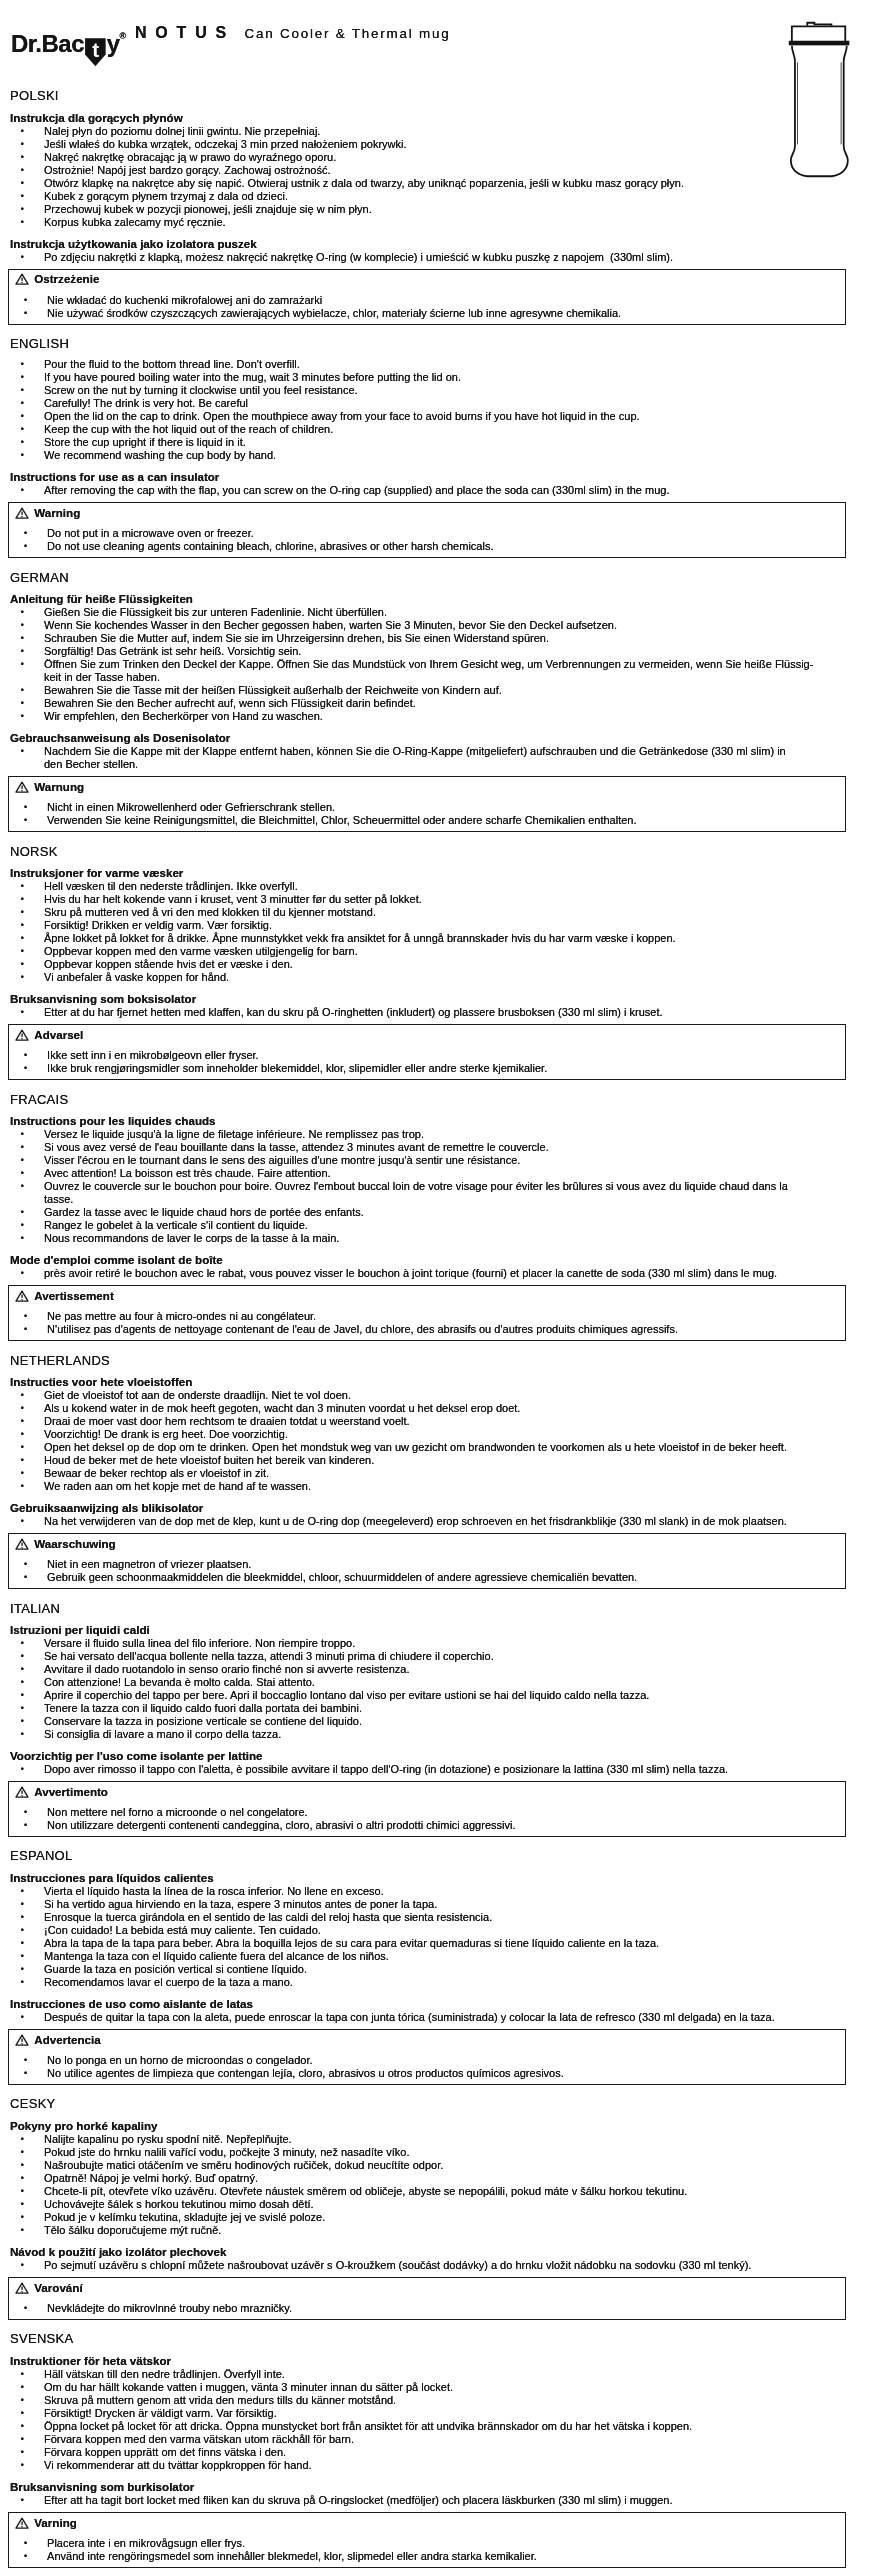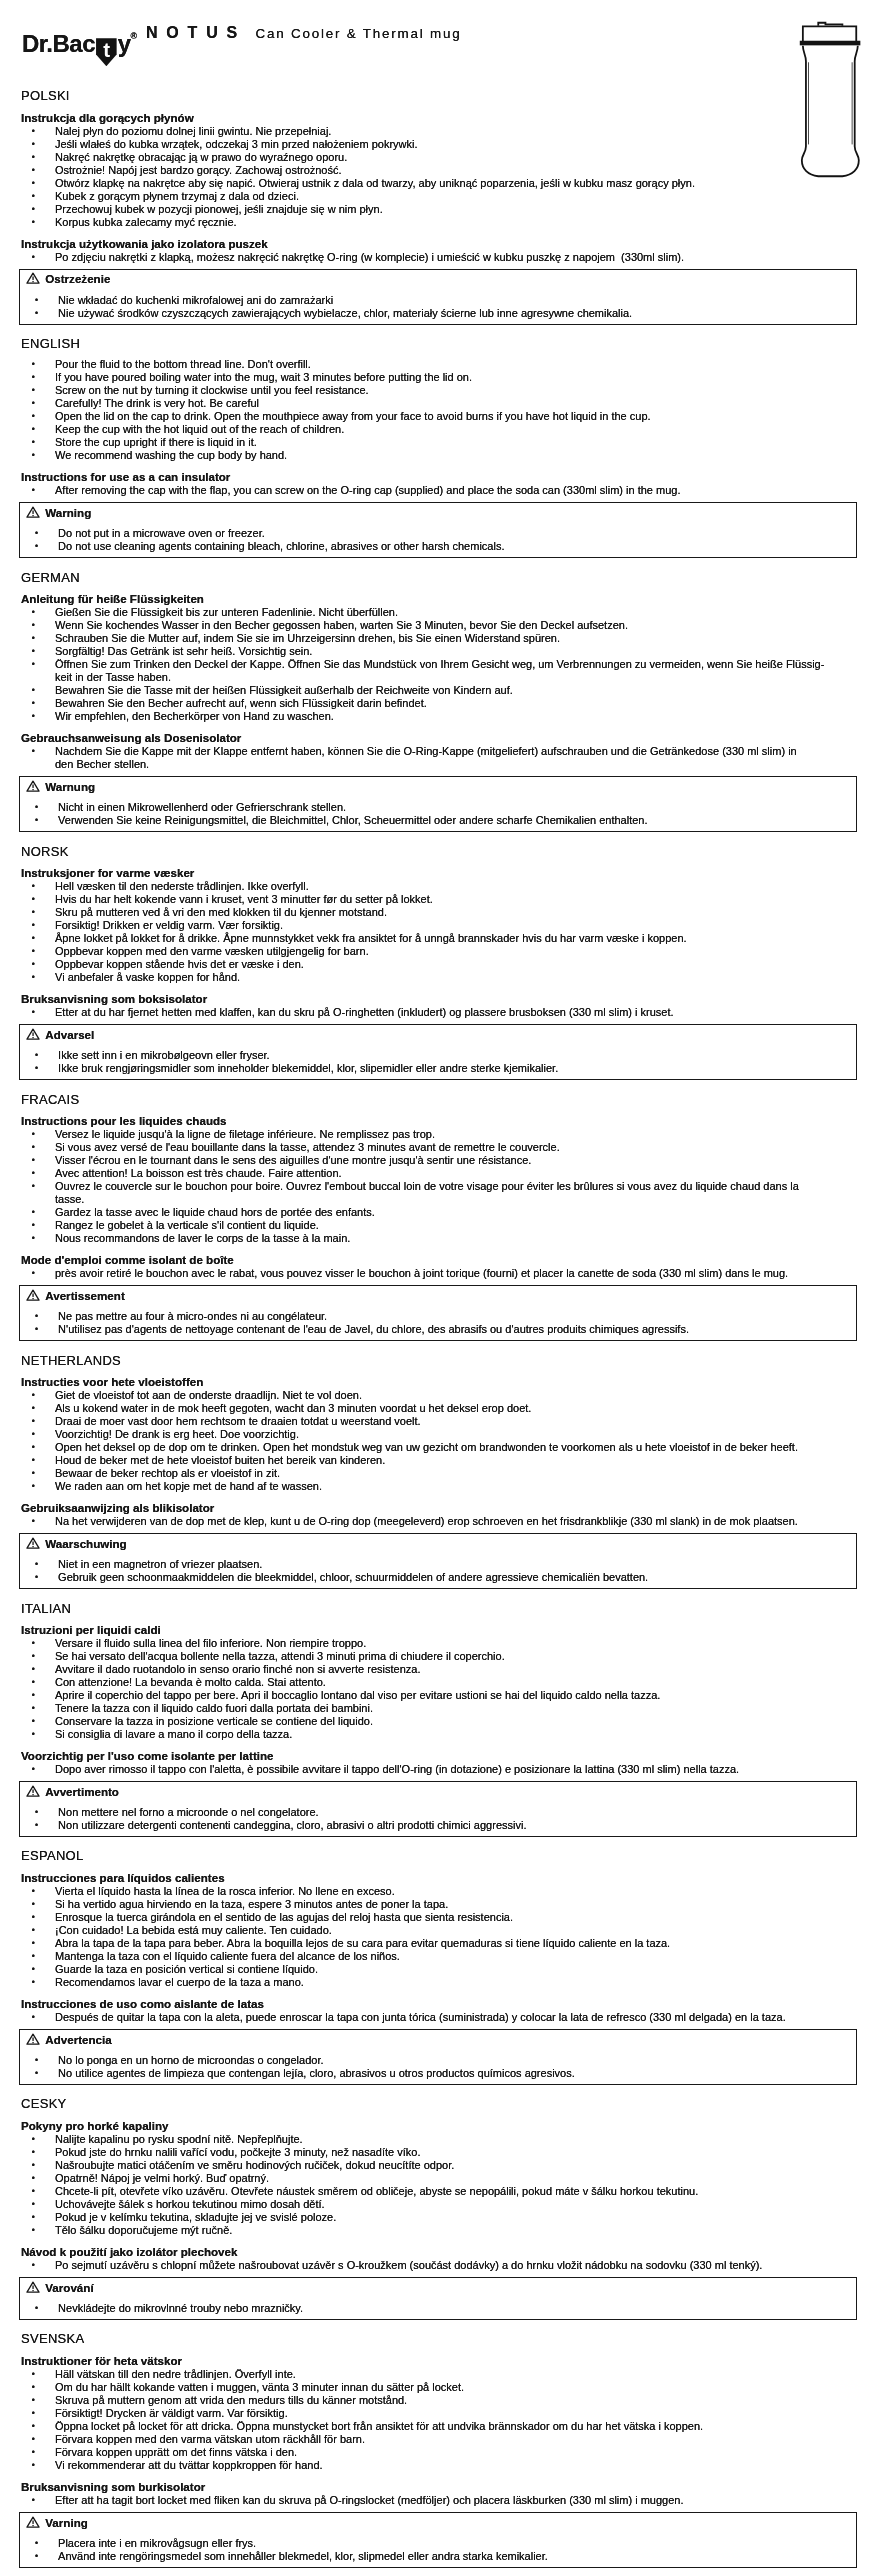--- a/index.html
+++ b/index.html
@@ -1,34 +1,34 @@
 <!DOCTYPE html>
 <html style="font-size:8.2px"><head>
 <meta charset="utf-8">
 <style>
   *{margin:0;padding:0;box-sizing:border-box}
   html,body{width:896px;height:2576px;overflow:hidden;background:#fff}
   body{font-family:"Liberation Sans",sans-serif;color:#161616;text-shadow:0 0 0.2px currentColor}
-  .page{position:relative;width:896px;height:2576px;padding-left:21px}
+  .page{position:relative;width:896px;height:2576px;padding-left:10px}
   header{position:relative;height:77px}
   .logo{position:absolute;left:1px;top:30px;font-size:24px;font-weight:700;letter-spacing:-0.5px;white-space:nowrap}
   .shield{display:inline-block;width:20.6px;height:28px;background:#131313;color:#fff;clip-path:polygon(0 0,100% 0,100% 58%,50% 100%,0 58%);text-align:center;vertical-align:-5.2px;font-size:20.6px;line-height:24px;margin:0 1px;text-shadow:none}
   .reg{font-size:8.8px;vertical-align:13.4px;letter-spacing:0}
   .title{position:absolute;left:125px;top:24px;white-space:nowrap}
   .product{font-size:16px;font-weight:700;letter-spacing:8.8px}
   .subtitle{font-size:13.4px;letter-spacing:1.8px;margin-left:7.2px}
   .mug{position:absolute;left:768px;top:17.5px;width:77px;height:162px}
   .lang{font-size:13px;margin:11.3px 0 7.2px;letter-spacing:0.3px}
   .sect{font-size:11.6px;font-weight:700;margin:7.7px 0 1px}
   .b{display:flex;overflow:hidden;line-height:13px}
   .dot{flex:0 0 34px;padding-left:10.8px;font-size:8.8px;line-height:13px}
   .dot::before{content:"•"}
   .txt{white-space:pre;font-size:11px;line-height:13px}
   .warn{width:838px;margin:5.2px 0 0 -2.1px;border:1.5px solid #191919;padding:2.6px 6.2px 4.1px}
-  .warn-head{display:flex;align-items:flex-start;gap:5.2px}
+  .warn-head{display:flex;align-items:flex-end;gap:5.2px}
   .wicon{width:14px;height:12.4px;flex:0 0 auto}
   .warn-title{font-size:11.6px;font-weight:700;line-height:13.4px}
   .warn .list{margin-top:8px}
   .warn .dot{flex:0 0 32px;padding-left:8.8px}
 </style>
 </head>
 <body>
 
 <div class="page">
   <header>
@@ -518,21 +518,21 @@
           <div class="b">
             <span class="dot"></span>
             <span class="txt">Vierta el líquido hasta la línea de la rosca inferior. No llene en exceso.</span>
           </div>
           <div class="b">
             <span class="dot"></span>
             <span class="txt">Si ha vertido agua hirviendo en la taza, espere 3 minutos antes de poner la tapa.</span>
           </div>
           <div class="b">
             <span class="dot"></span>
-            <span class="txt">Enrosque la tuerca girándola en el sentido de las agujas del reloj hasta que sienta resistencia.</span>
+            <span class="txt">Enrosque la tuerca girándola en el sentido de las caldi del reloj hasta que sienta resistencia.</span>
           </div>
           <div class="b">
             <span class="dot"></span>
             <span class="txt">¡Con cuidado! La bebida está muy caliente. Ten cuidado.</span>
           </div>
           <div class="b">
             <span class="dot"></span>
             <span class="txt">Abra la tapa de la tapa para beber. Abra la boquilla lejos de su cara para evitar quemaduras si tiene líquido caliente en la taza.</span>
           </div>
           <div class="b">

